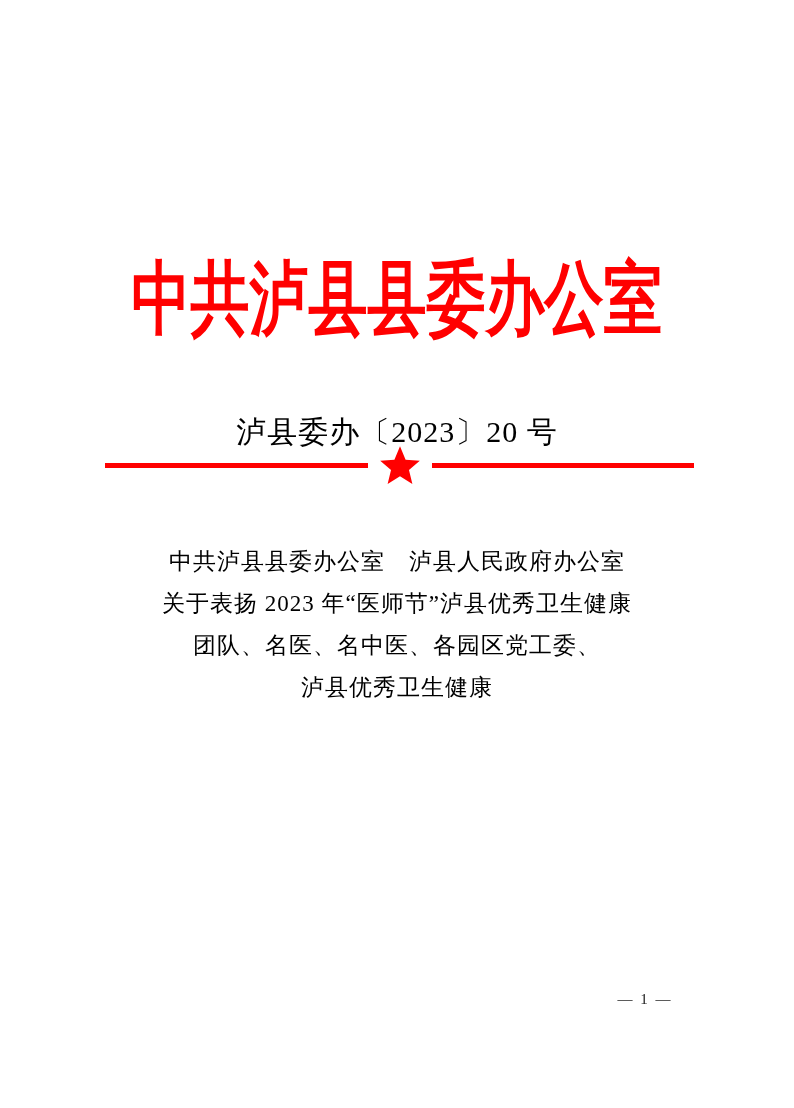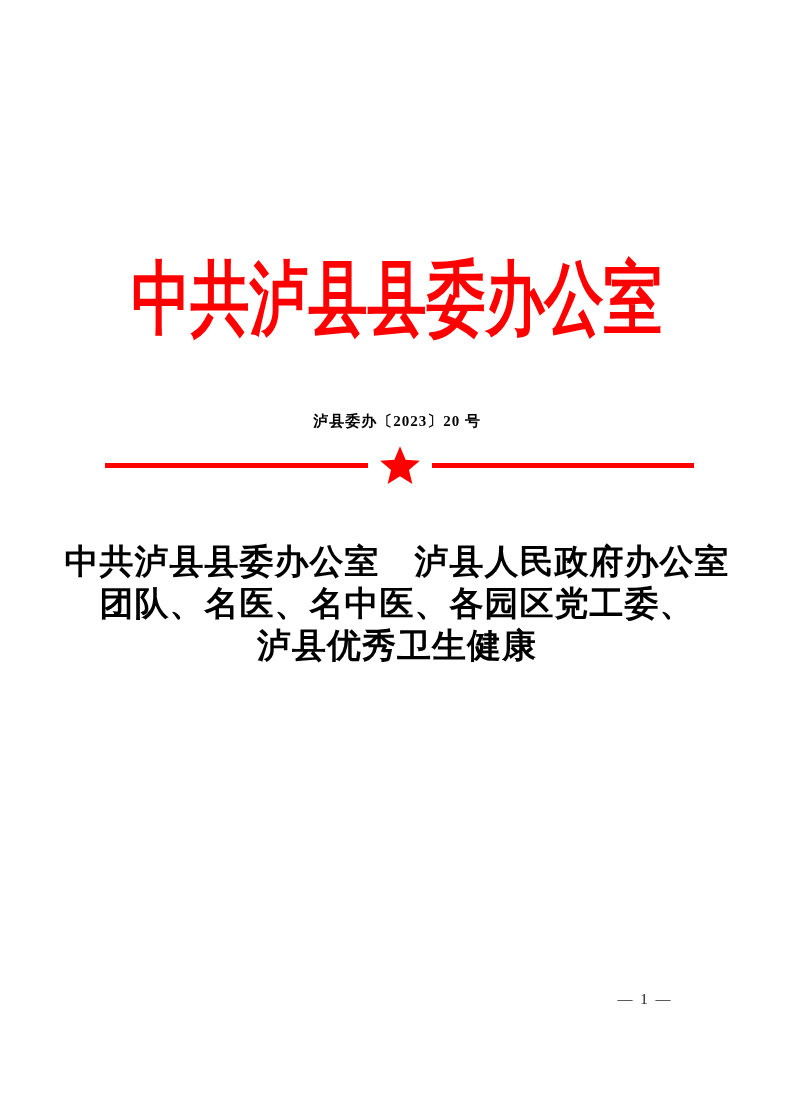--- a/index.html
+++ b/index.html
@@ -30,22 +30,22 @@
     transform: scaleY(1.36);
     transform-origin: center;
     line-height: 1;
   }
 
   
   .doc-number {
     position: absolute;
     top: 412px; left: 0; right: 0;
     text-align: center;
-    font-size: 15px;
-    font-weight: bold;
+    font-size: 30px;
+    font-weight: normal;
     letter-spacing: 1px;
     color: #000000;
   }
 
   
   .divider {
     position: absolute;
     top: 444px; left: 105px;
     width: 589px; height: 43px;
     display: flex; align-items: center;
@@ -59,22 +59,22 @@
     flex: 0 0 auto;
     margin: 0 9px;
     display: block;
   }
 
   
   .doc-title {
     position: absolute;
     top: 541px; left: 40px; right: 40px;
     text-align: center;
-    font-size: 34px;
-    font-weight: bold;
+    font-size: 23px;
+    font-weight: normal;
     letter-spacing: 1px;
     color: #000000;
   }
   .doc-title .t-line {
     line-height: 42px;
     height: 42px;
     white-space: nowrap;
   }
 
   
@@ -127,20 +127,21 @@
   <div class="divider">
     <div class="rule"></div>
     <svg class="star" width="46" height="44" viewBox="0 0 24 24" aria-hidden="true">
       <polygon points="12,1.2 15.05,8.55 22.8,9.15 16.9,14.2 18.75,21.8 12,17.6 5.25,21.8 7.1,14.2 1.2,9.15 8.95,8.55" fill="#FF0000"></polygon>
     </svg>
     <div class="rule"></div>
   </div>
 
   <div class="doc-title">
     <div class="t-line">中共泸县县委办公室　泸县人民政府办公室</div>
+    <div class="t-line">关于表扬 2023 年“医师节”泸县优秀卫生健康</div>
     <div class="t-line">团队、名医、名中医、各园区党工委、</div>
     <div class="t-line">泸县优秀卫生健康</div>
   </div>
 
 
   <div class="page-footer">— 1 —</div>
 
 </div>
 
 </body></html>

